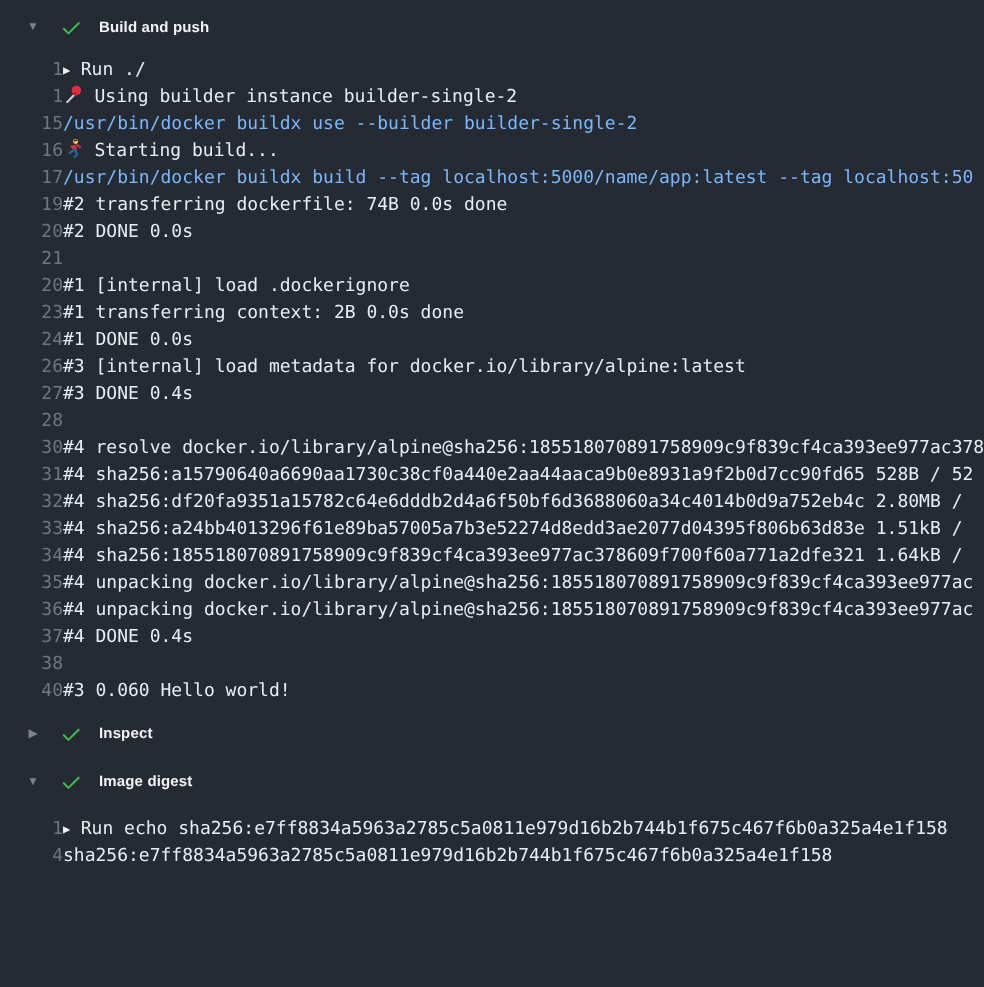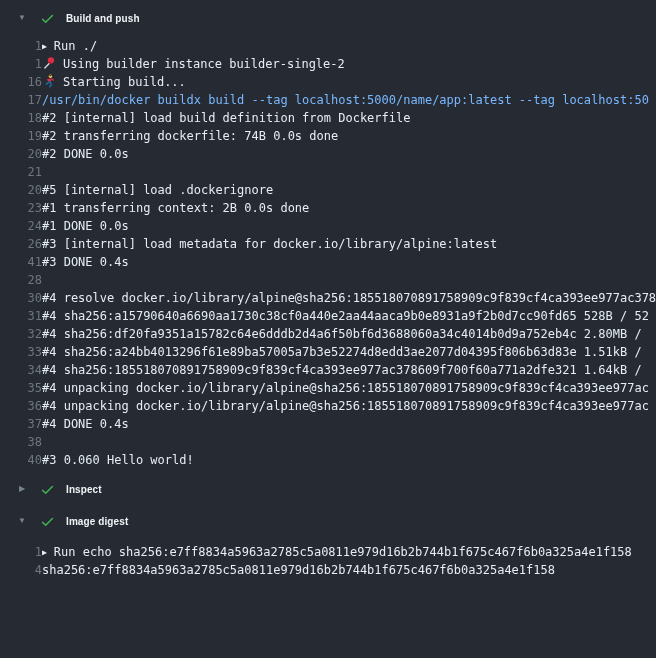--- a/index.html
+++ b/index.html
@@ -79,37 +79,37 @@
         </span>
         <span class="section-title">Build and push</span>
       </div>
       <div class="log-group">
         <div class="log-line"><span class="ln">1</span><span class="lt"><span class="run-tri">▶</span><span>Run ./</span></span></div>
         <div class="log-line"><span class="ln">1</span><span class="lt"><span class="emoji"><svg viewBox="0 0 16 16">
                 <path d="M8.2 8.6 L3.2 13.8" stroke="#ccd6dd" stroke-width="1.6" stroke-linecap="round"></path>
                 <circle cx="10.2" cy="4.9" r="3.6" fill="#dd2e44"></circle>
                 <path d="M7.6 7.6 l2.1 2.1 1.5-1.5 -2.1-2.1z" fill="#be1931"></path>
               </svg></span><span>Using builder instance builder-single-2</span></span></div>
+        <div class="log-line"><span class="ln">15</span><span class="lt command"><span>/usr/bin/docker buildx use --builder builder-single-2</span></span></div>
         <div class="log-line"><span class="ln">16</span><span class="lt"><span class="emoji"><svg viewBox="0 0 16 16">
                 <circle cx="9.6" cy="2.6" r="1.9" fill="#ffcc4d"></circle>
                 <path d="M9.6 1.2 a1.9 1.9 0 0 1 1.7 1 l-3.4.4 a1.9 1.9 0 0 1 1.7-1.4z" fill="#292f33"></path>
                 <path d="M5.2 6.2 L9.2 5 L10.8 8.2 L8.2 9.2 Z" fill="#dd2e44"></path>
                 <path d="M10.6 5.4 L13 7" stroke="#dd2e44" stroke-width="1.5" stroke-linecap="round"></path>
                 <path d="M8.6 9 L5 11.4 M9.6 9.2 L10.6 12.6 L8.8 14.4" stroke="#226699" stroke-width="1.8" stroke-linecap="round" fill="none"></path>
               </svg></span><span>Starting build...</span></span></div>
         <div class="log-line"><span class="ln">17</span><span class="lt command"><span>/usr/bin/docker buildx build --tag localhost:5000/name/app:latest --tag localhost:50</span></span></div>
-        <div class="log-line"><span class="ln">18</span><span class="lt"><span>#2 [internal] load build definition from Dockerfile</span></span></div>
         <div class="log-line"><span class="ln">19</span><span class="lt"><span>#2 transferring dockerfile: 74B 0.0s done</span></span></div>
         <div class="log-line"><span class="ln">20</span><span class="lt"><span>#2 DONE 0.0s</span></span></div>
         <div class="log-line"><span class="ln">21</span><span class="lt"><span></span></span></div>
-        <div class="log-line"><span class="ln">20</span><span class="lt"><span>#5 [internal] load .dockerignore</span></span></div>
+        <div class="log-line"><span class="ln">20</span><span class="lt"><span>#1 [internal] load .dockerignore</span></span></div>
         <div class="log-line"><span class="ln">23</span><span class="lt"><span>#1 transferring context: 2B 0.0s done</span></span></div>
         <div class="log-line"><span class="ln">24</span><span class="lt"><span>#1 DONE 0.0s</span></span></div>
         <div class="log-line"><span class="ln">26</span><span class="lt"><span>#3 [internal] load metadata for docker.io/library/alpine:latest</span></span></div>
-        <div class="log-line"><span class="ln">41</span><span class="lt"><span>#3 DONE 0.4s</span></span></div>
+        <div class="log-line"><span class="ln">27</span><span class="lt"><span>#3 DONE 0.4s</span></span></div>
         <div class="log-line"><span class="ln">28</span><span class="lt"><span></span></span></div>
         <div class="log-line"><span class="ln">30</span><span class="lt"><span>#4 resolve docker.io/library/alpine@sha256:185518070891758909c9f839cf4ca393ee977ac378</span></span></div>
         <div class="log-line"><span class="ln">31</span><span class="lt"><span>#4 sha256:a15790640a6690aa1730c38cf0a440e2aa44aaca9b0e8931a9f2b0d7cc90fd65 528B / 52</span></span></div>
         <div class="log-line"><span class="ln">32</span><span class="lt"><span>#4 sha256:df20fa9351a15782c64e6dddb2d4a6f50bf6d3688060a34c4014b0d9a752eb4c 2.80MB / </span></span></div>
         <div class="log-line"><span class="ln">33</span><span class="lt"><span>#4 sha256:a24bb4013296f61e89ba57005a7b3e52274d8edd3ae2077d04395f806b63d83e 1.51kB / </span></span></div>
         <div class="log-line"><span class="ln">34</span><span class="lt"><span>#4 sha256:185518070891758909c9f839cf4ca393ee977ac378609f700f60a771a2dfe321 1.64kB / </span></span></div>
         <div class="log-line"><span class="ln">35</span><span class="lt"><span>#4 unpacking docker.io/library/alpine@sha256:185518070891758909c9f839cf4ca393ee977ac</span></span></div>
         <div class="log-line"><span class="ln">36</span><span class="lt"><span>#4 unpacking docker.io/library/alpine@sha256:185518070891758909c9f839cf4ca393ee977ac</span></span></div>
         <div class="log-line"><span class="ln">37</span><span class="lt"><span>#4 DONE 0.4s</span></span></div>
         <div class="log-line"><span class="ln">38</span><span class="lt"><span></span></span></div>

